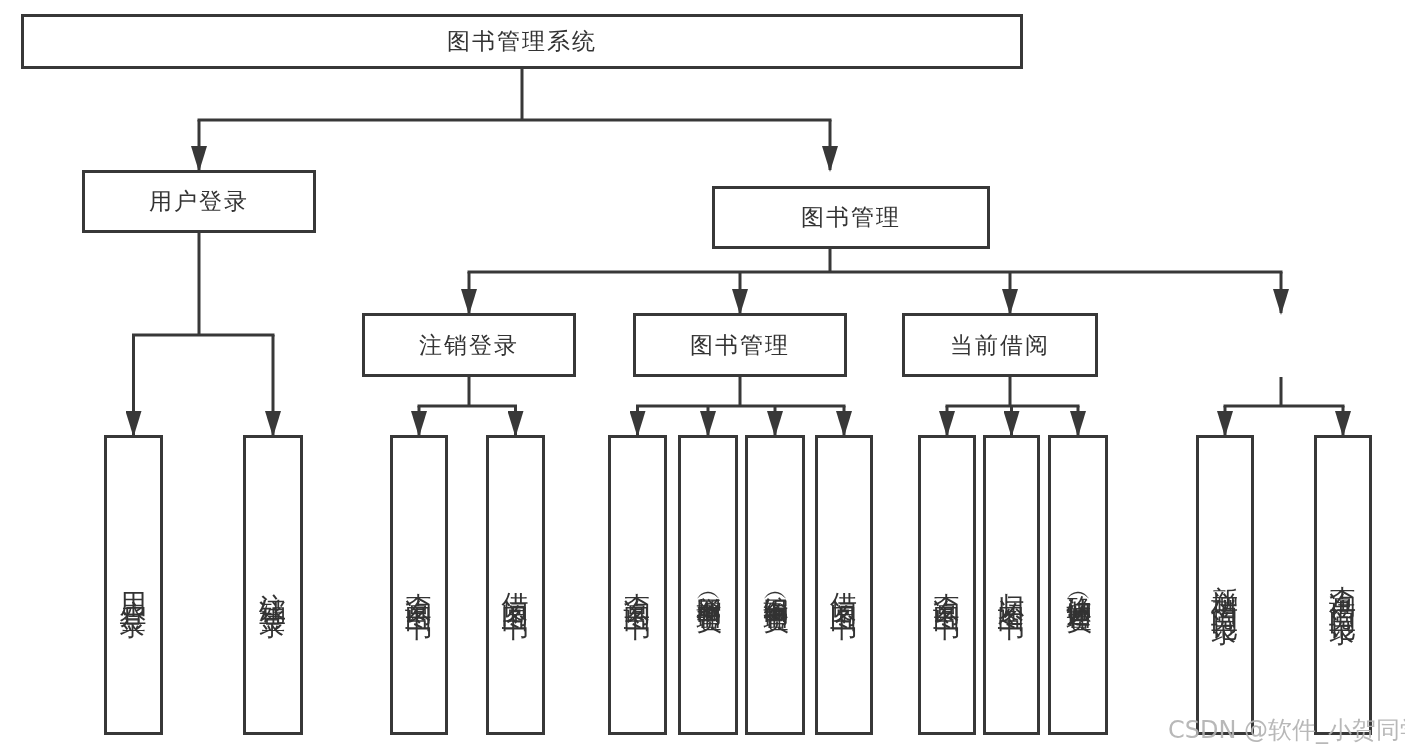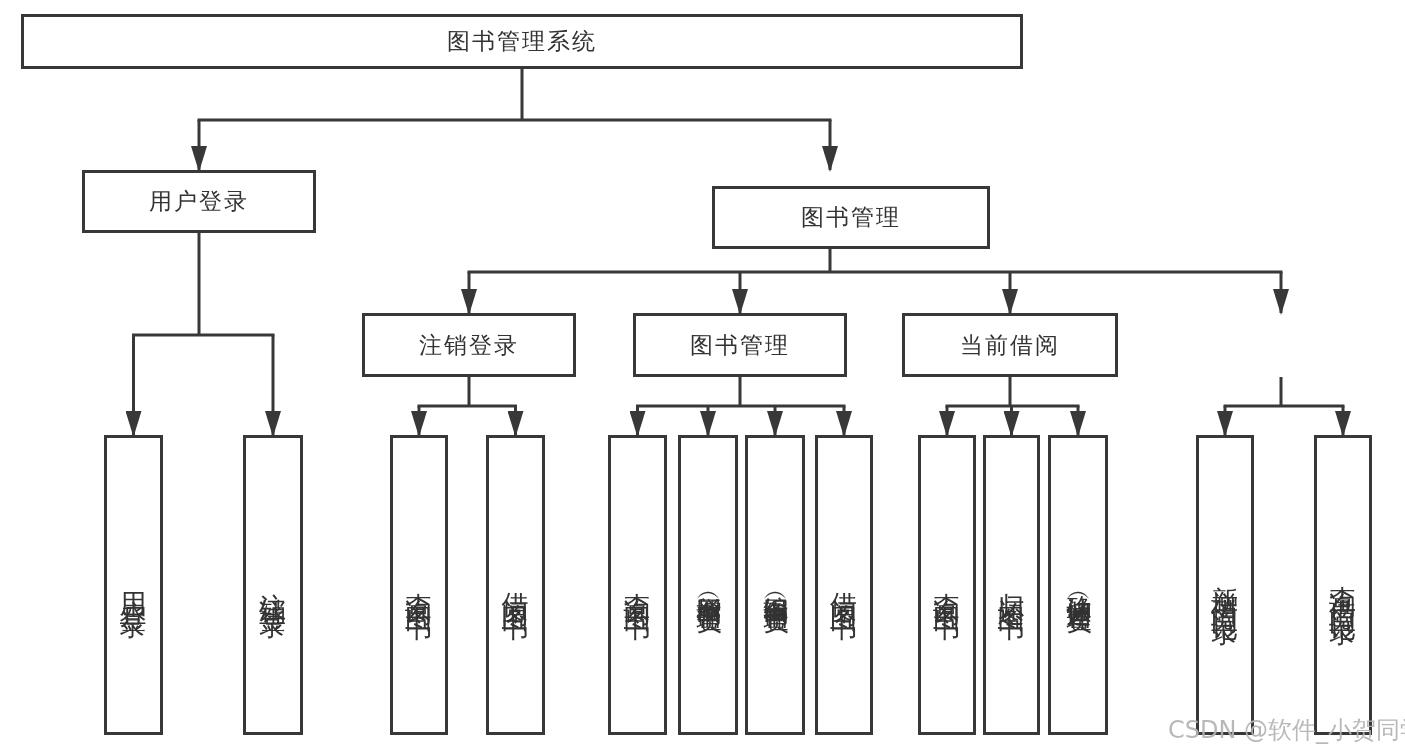--- a/index.html
+++ b/index.html
@@ -91,21 +91,21 @@
   <div class="node hbox" style="left:712px;top:186px;width:278px;height:63px">
     <span>图书管理</span>
   </div>
 
   <div class="node hbox" style="left:362px;top:313px;width:214px;height:64px">
     <span>注销登录</span>
   </div>
   <div class="node hbox" style="left:633px;top:313px;width:214px;height:64px">
     <span>图书管理</span>
   </div>
-  <div class="node hbox" style="left:902px;top:313px;width:216px;height:64px">
+  <div class="node hbox" style="left:902px;top:313px;width:196px;height:64px">
     <span>当前借阅</span>
   </div>
 
   <div class="node vbox" style="left:104px;width:59px">
     <span class="vtext">用户登录</span>
   </div>
   <div class="node vbox" style="left:243px;width:60px">
     <span class="vtext">注销登录</span>
   </div>
 

